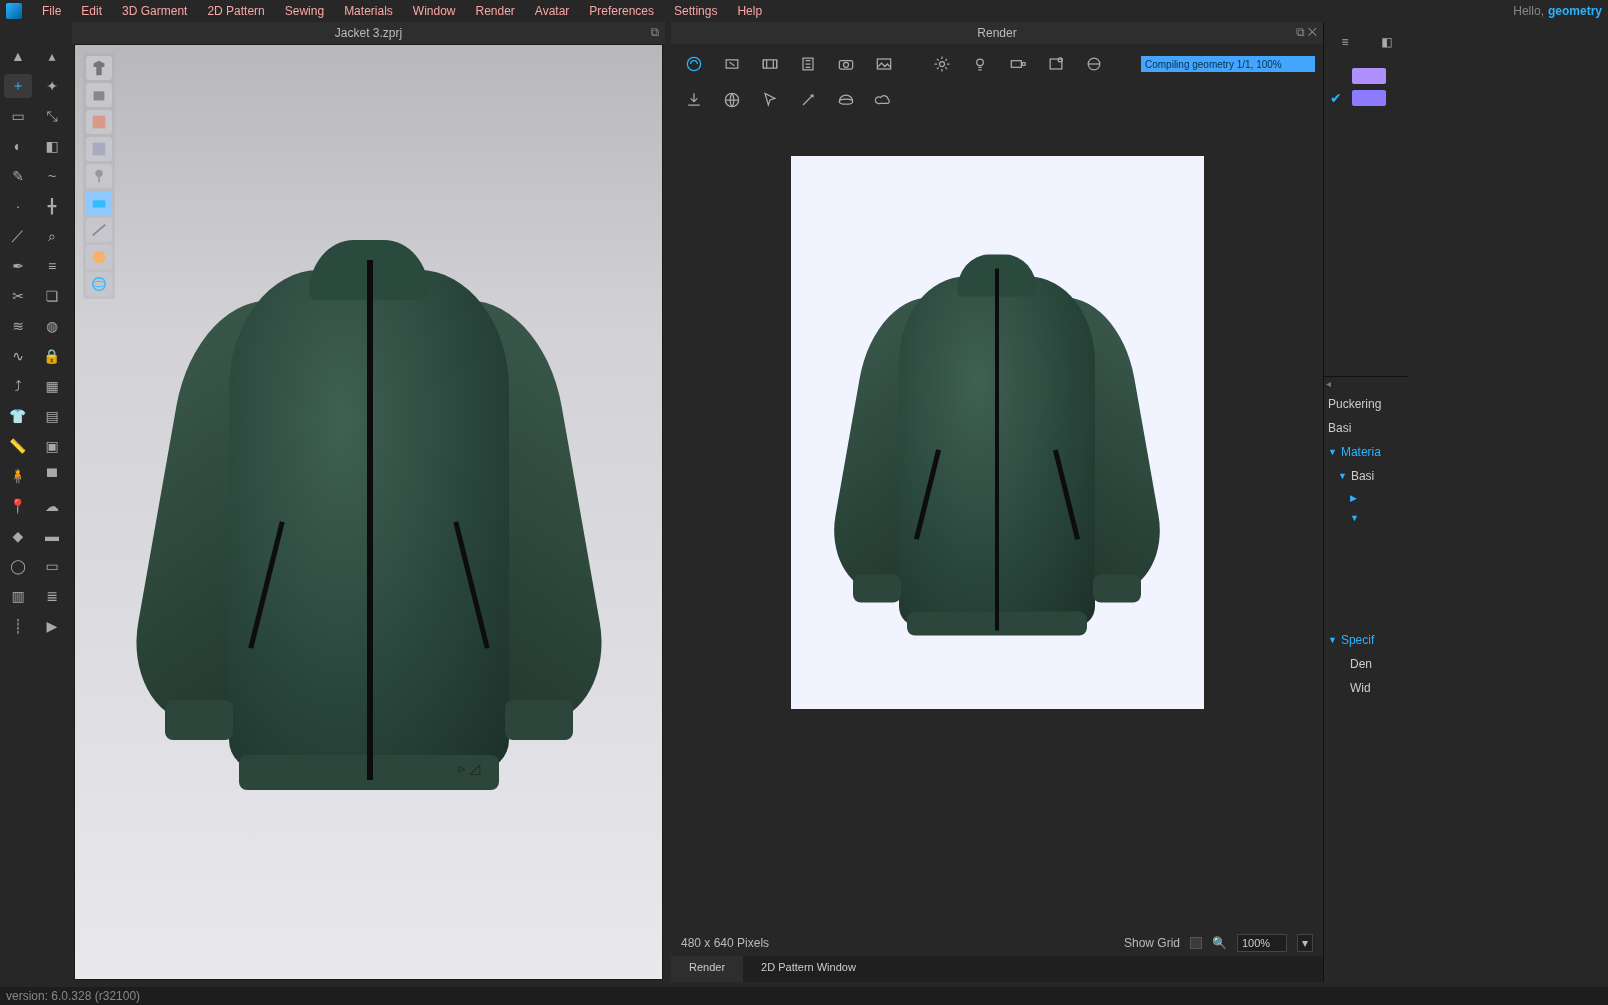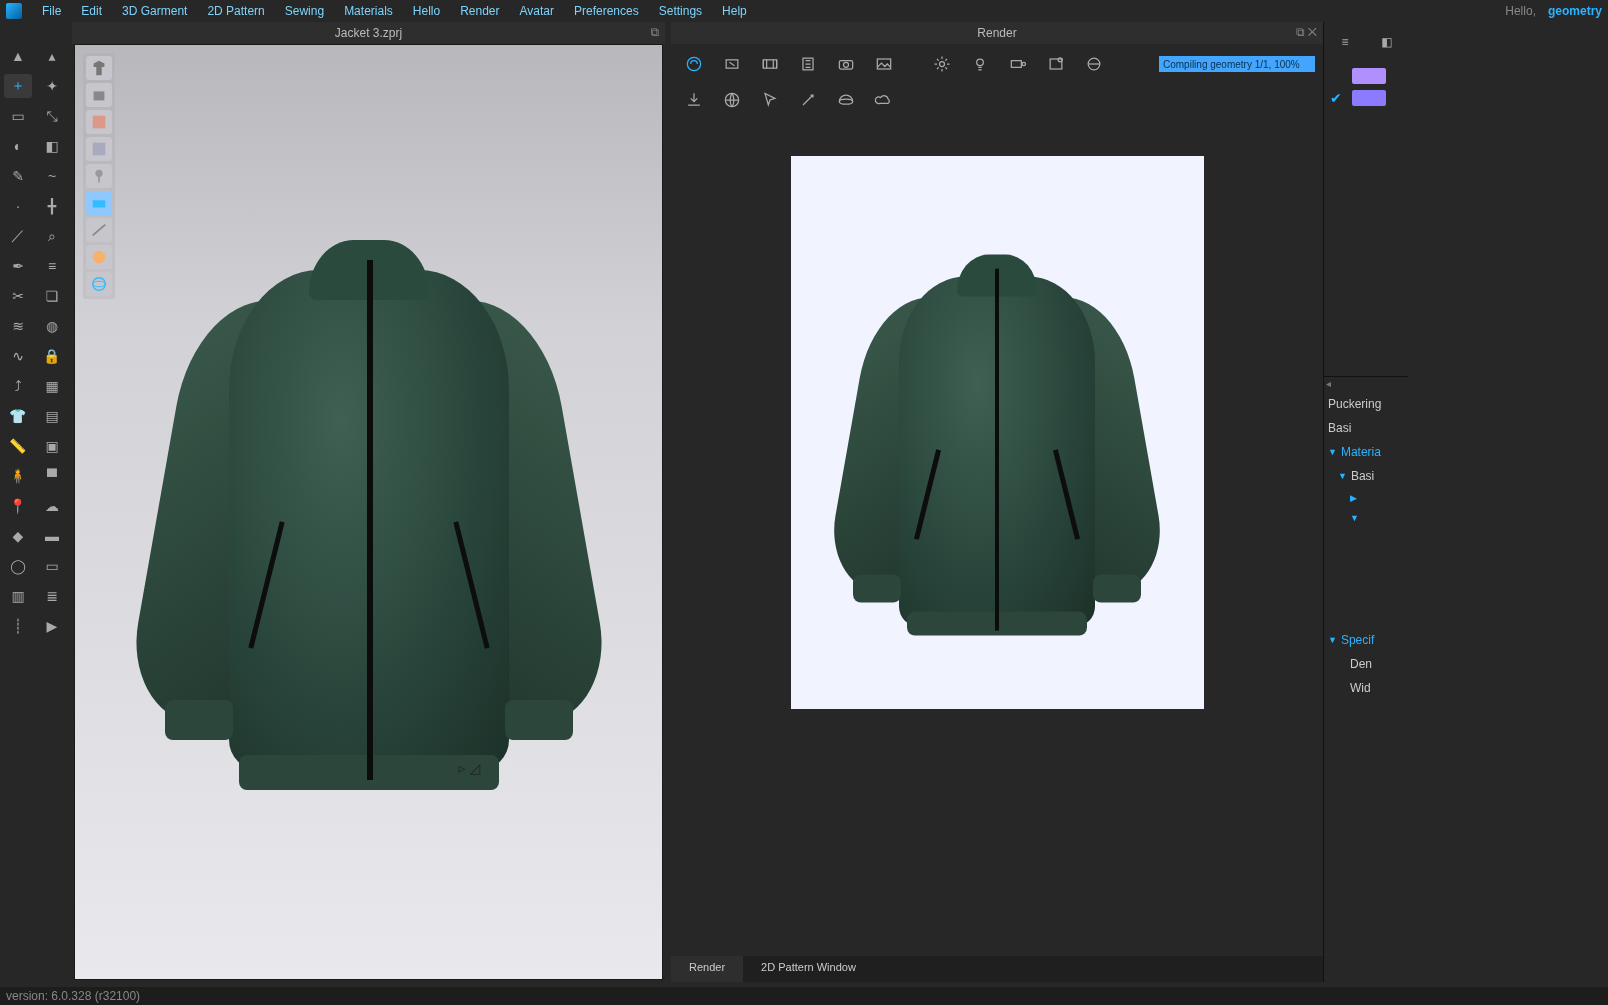--- a/index.html
+++ b/index.html
@@ -1,23 +1,23 @@
 <!DOCTYPE html>
 <html><head>
 <meta charset="utf-8">
 <style>
 * { margin: 0; padding: 0; box-sizing: border-box; font-family: "Segoe UI", Tahoma, sans-serif; font-size: 12px; user-select: none; }
 html, body { width: 1608px; height: 1005px; background: #272727; color: #c0c0c0; overflow: hidden; }
 
 
 .menubar { height: 22px; display: flex; align-items: center; padding: 0 6px; background: #272727; }
 .menubar .logo { width: 16px; height: 16px; margin-right: 10px; border-radius: 2px; background: linear-gradient(135deg,#2bb3ff,#0060a0); }
-.menubar .menu-item { padding: 3px 10px; color: #7dd3fc; cursor: pointer; }
+.menubar .menu-item { padding: 3px 10px; color: #fca5a5; cursor: pointer; }
 .menubar .spacer { flex: 1; }
-.menubar .hello { color: #888; margin-right: 12px; }
+.menubar .hello { color: #888; margin-right: 4px; }
 .menubar .user { color: #2bb3ff; font-weight: bold; }
 
 
 .workspace { display: flex; height: 960px; }
 
 
 .left-tools { width: 72px; background: #272727; padding: 22px 4px 4px 4px; display: flex; gap: 4px; }
 .tool-col { display: flex; flex-direction: column; gap: 6px; width: 30px; }
 .tool { width: 28px; height: 24px; border-radius: 3px; display: flex; align-items: center; justify-content: center; cursor: pointer; }
 .tool .glyph { font-size: 14px; color: #aaa; }
@@ -50,21 +50,21 @@
 
 .divider { width: 6px; background:#272727; }
 
 
 .panel-render { width: 652px; display: flex; flex-direction: column; }
 .render-toolbar { height: 40px; background:#272727; display:flex; align-items:center; gap:8px; padding: 0 8px; }
 .rtool { width:30px; height:30px; border-radius:4px; display:flex; align-items:center; justify-content:center; cursor:pointer; }
 .rtool svg { width:20px; height:20px; fill:none; stroke:#aaa; stroke-width:1.5; }
 .rtool.active svg { stroke:#2bb3ff; }
 .rtool.sep { width:12px; pointer-events:none; }
-.render-toolbar .progress { margin-left:auto; height:16px; width:156px; background:#44a5ff; color:#08324a; font-size:10px; display:flex; align-items:center; padding:0 4px; }
+.render-toolbar .progress { margin-left:auto; height:16px; width:174px; background:#44a5ff; color:#08324a; font-size:10px; display:flex; align-items:center; padding:0 4px; }
 .render-toolbar2 { height: 32px; background:#272727; display:flex; align-items:center; gap:8px; padding: 0 8px; }
 
 .render-stage { flex:1; background:#272727; display:flex; align-items:flex-start; justify-content:center; padding-top:40px; position:relative; }
 .render-canvas { width:413px; height:553px; background:#f1f3ff; position:relative; }
 .render-canvas .jacket { width:340px; height:430px; transform: translate(-50%,-48%); }
 .render-canvas .jk-body { left:72px; top:50px; width:196px; height:350px; border-radius: 66px 66px 20px 20px / 86px 86px 20px 20px; }
 .render-canvas .jk-collar { left:130px; top:28px; width:80px; height:42px; }
 .render-canvas .jk-sleeveL { left:22px; top:66px; width:84px; height:300px; }
 .render-canvas .jk-sleeveR { right:22px; top:66px; width:84px; height:300px; }
 .render-canvas .jk-zip { left:168px; top:42px; width:4px; height:362px; }
@@ -106,21 +106,21 @@
 <body>
 
 <div class="menubar">
   <div class="logo"></div>
   <div class="menu-item">File</div>
   <div class="menu-item">Edit</div>
   <div class="menu-item">3D Garment</div>
   <div class="menu-item">2D Pattern</div>
   <div class="menu-item">Sewing</div>
   <div class="menu-item">Materials</div>
-  <div class="menu-item">Hello</div>
+  <div class="menu-item">Window</div>
   <div class="menu-item">Render</div>
   <div class="menu-item">Avatar</div>
   <div class="menu-item">Preferences</div>
   <div class="menu-item">Settings</div>
   <div class="menu-item">Help</div>
   <div class="spacer"></div>
   <span class="hello">Hello,</span>
   <span class="user">geometry</span>
 </div>
 
@@ -449,20 +449,29 @@
           <div class="jk-hem"></div>
           <div class="jk-cuffL"></div>
           <div class="jk-cuffR"></div>
           <div class="jk-pocketL"></div>
           <div class="jk-pocketR"></div>
           <div class="jk-zip"></div>
         </div>
       </div>
     </div>
 
+    <div class="render-status">
+      <span>480 x 640 Pixels</span>
+      <div class="spacer"></div>
+      <span>Show Grid</span>
+      <span class="chk"></span>
+      <span style="color:#888">🔍</span>
+      <input class="zoom-in" value="100%" style="">
+      <span class="zoom-dd">▾</span>
+    </div>
 
     <div class="render-tabs">
       <div class="render-tab active">Render</div>
       <div class="render-tab">2D Pattern Window</div>
     </div>
   </div>
 
   <div class="right-panel">
     <div class="rp-top">
       <div class="ic">≡</div>

